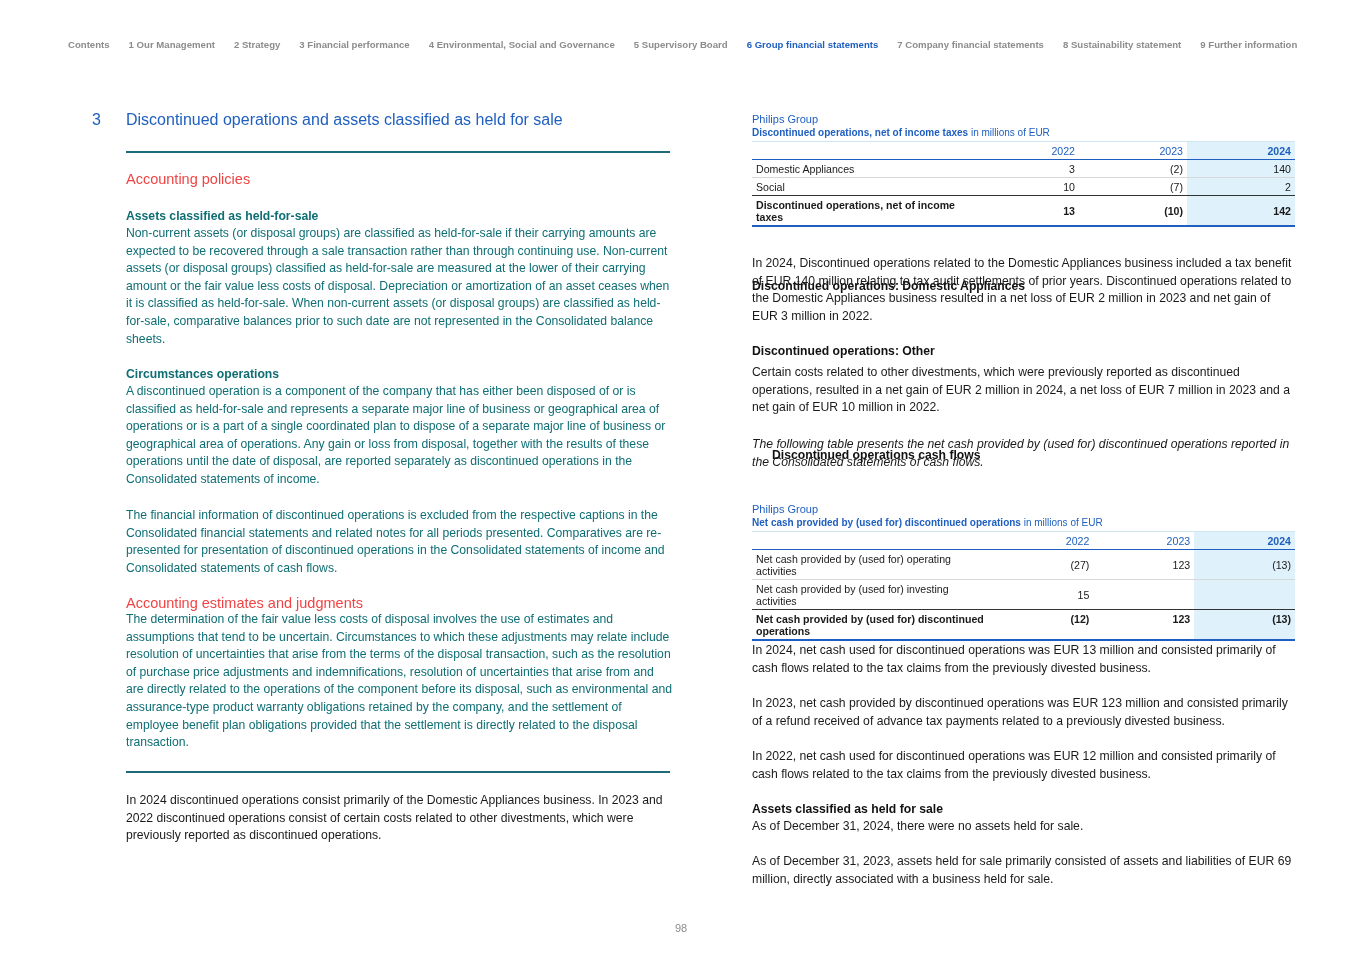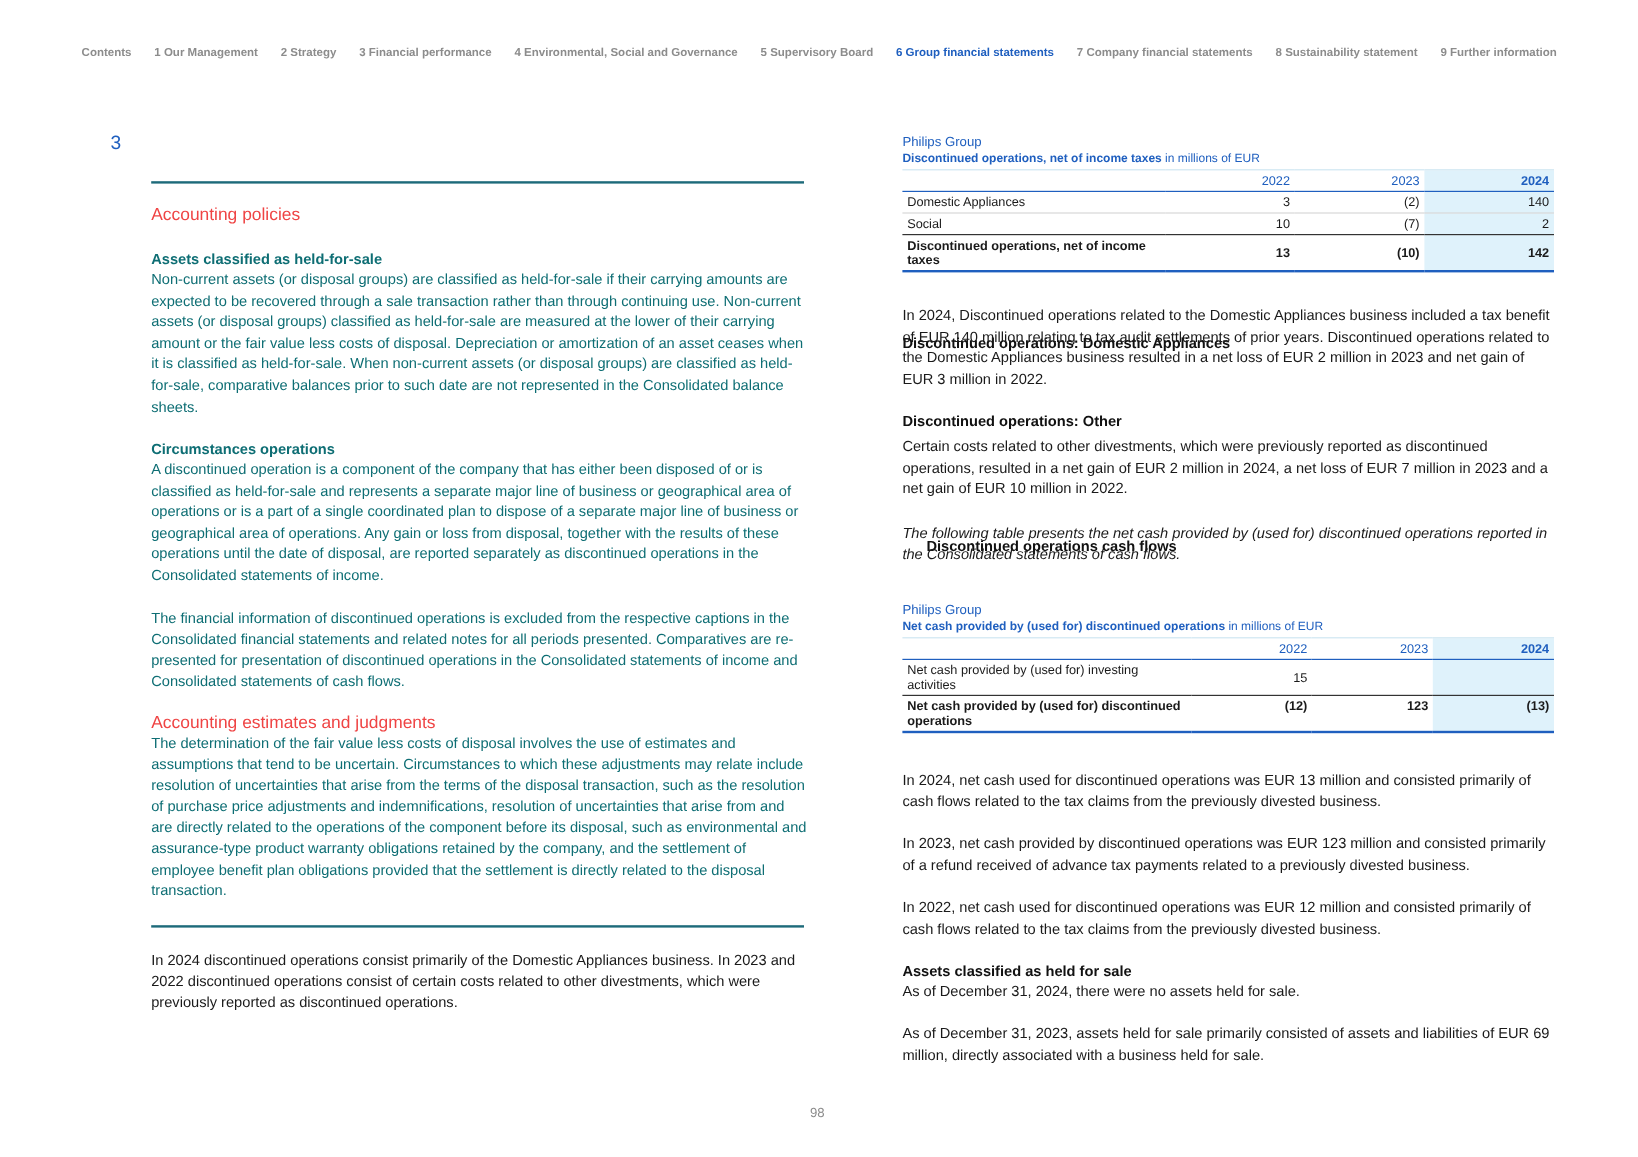--- a/index.html
+++ b/index.html
@@ -54,20 +54,21 @@
   <span class="nav-item">5 Supervisory Board</span>
   <span class="nav-item active">6 Group financial statements</span>
   <span class="nav-item">7 Company financial statements</span>
   <span class="nav-item">8 Sustainability statement</span>
   <span class="nav-item">9 Further information</span>
 </nav>
 
 <section class="left">
   <div class="sec-title">
     <span class="sec-num">3</span>
+    <span>Discontinued operations and assets classified as held for sale</span>
   </div>
   <div class="rule r1"></div>
 
   <div class="h2" style="top:60px;">Accounting policies</div>
 
   <div class="h3" style="top:98px;">Assets classified as held-for-sale</div>
   <div class="para" style="top:114px;">Non-current assets (or disposal groups) are classified as held-for-sale if their carrying amounts are expected to be recovered through a sale transaction rather than through continuing use. Non-current assets (or disposal groups) classified as held-for-sale are measured at the lower of their carrying amount or the fair value less costs of disposal. Depreciation or amortization of an asset ceases when it is classified as held-for-sale. When non-current assets (or disposal groups) are classified as held-for-sale, comparative balances prior to such date are not represented in the Consolidated balance sheets.</div>
 
   <div class="h3" style="top:256px;">Circumstances operations</div>
   <div class="para" style="top:272px;">A discontinued operation is a component of the company that has either been disposed of or is classified as held-for-sale and represents a separate major line of business or geographical area of operations or is a part of a single coordinated plan to dispose of a separate major line of business or geographical area of operations. Any gain or loss from disposal, together with the results of these operations until the date of disposal, are reported separately as discontinued operations in the Consolidated statements of income.</div>
@@ -130,20 +131,26 @@
     <div class="tbl-caption-top">Philips Group</div>
     <div class="tbl-caption"><b>Net cash provided by (used for) discontinued operations</b><span> in millions of EUR</span></div>
     <table class="fin">
       <tbody>
           <tr>
         <th style="text-align:left;"></th>
         <th>2022</th>
         <th>2023</th>
         <th class="hl">2024</th>
       </tr>
+      <tr class="row">
+        <td>Net cash provided by (used for) operating activities</td>
+        <td class="num">(27)</td>
+        <td class="num">123</td>
+        <td class="num hl">(13)</td>
+      </tr>
       <tr class="row lastrow">
         <td>Net cash provided by (used for) investing activities</td>
         <td class="num">15</td>
         <td class="num"></td>
         <td class="num hl"></td>
       </tr>
       <tr class="total">
         <td style="width:250px; vertical-align:top;">Net cash provided by (used for) discontinued operations</td>
         <td class="num" style="vertical-align:top;">(12)</td>
         <td class="num" style="vertical-align:top;">123</td>

